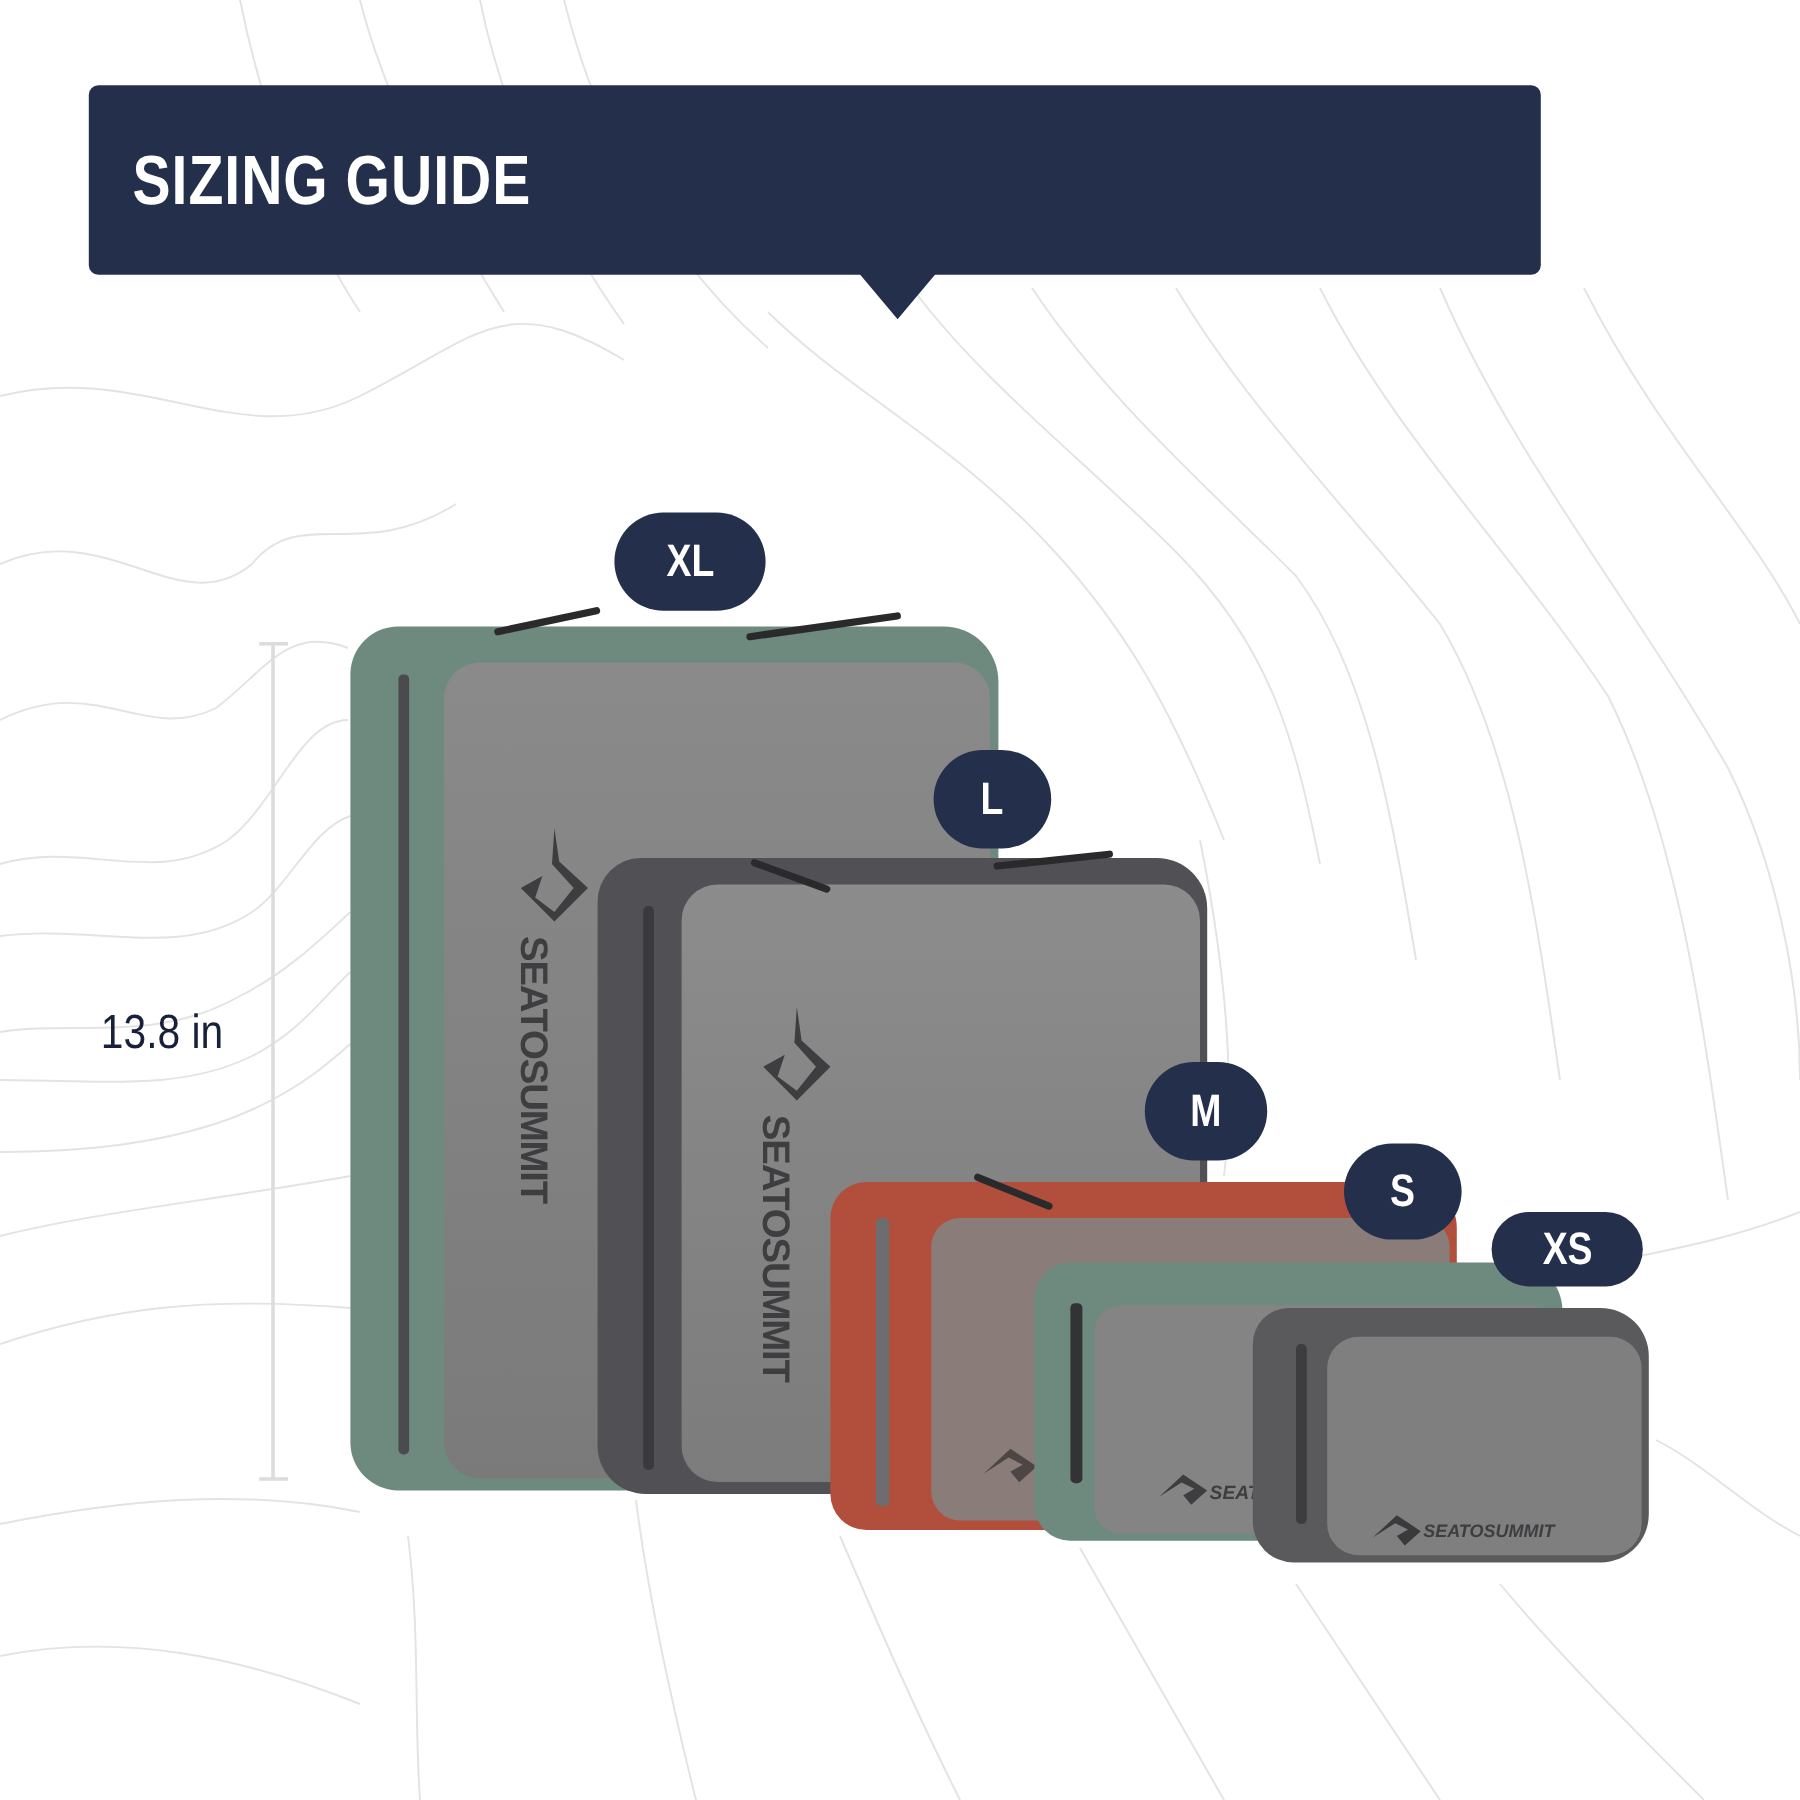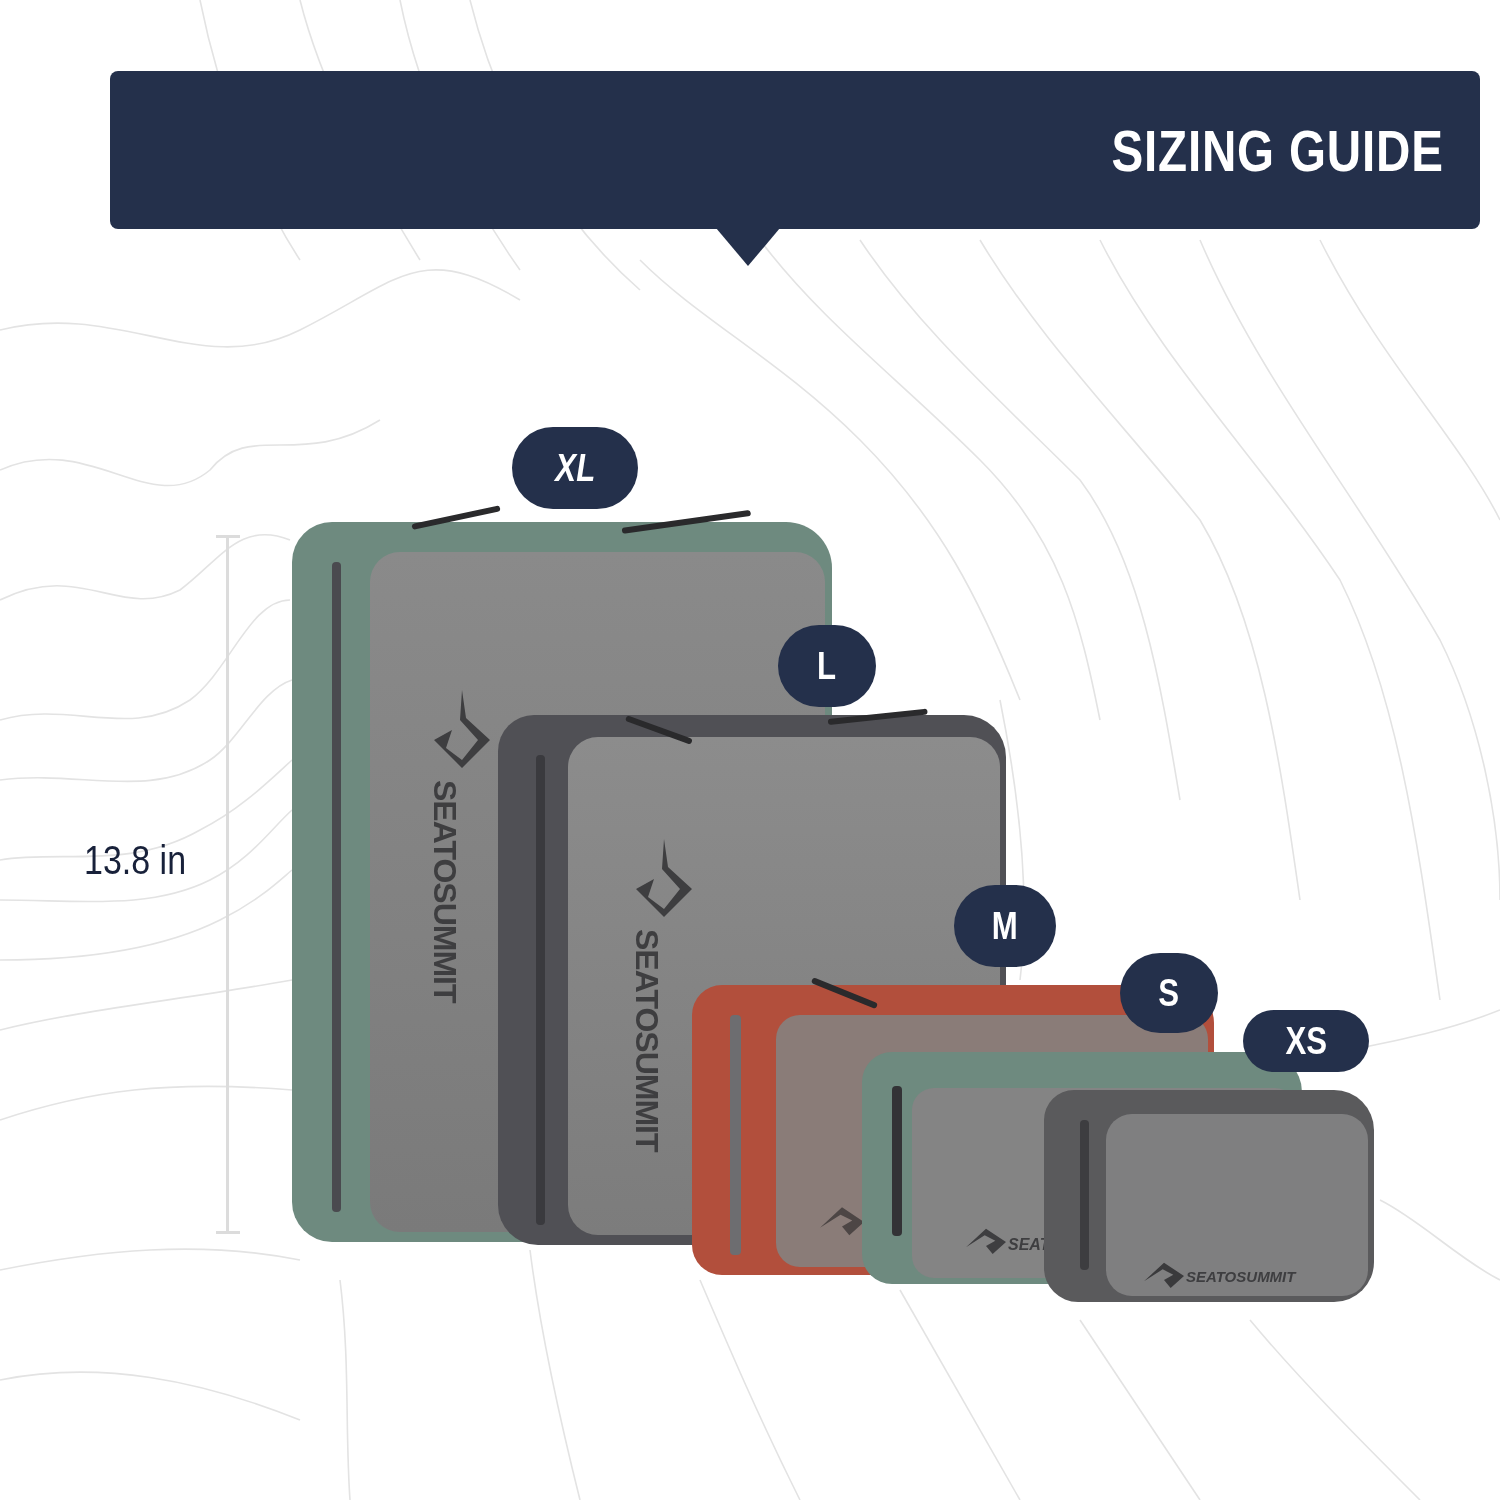--- a/index.html
+++ b/index.html
@@ -1,20 +1,20 @@
 <!DOCTYPE html>
 <html><head>
 <meta charset="utf-8">
 <style>
   html, body { margin:0; padding:0; }
   body { width:1500px; height:1500px; position:relative; overflow:hidden; background:#ffffff; font-family:"Liberation Sans", sans-serif; }
   .topo { position:absolute; left:0; top:0; width:1500px; height:1500px; }
   .topo path { fill:none; stroke:#e3e3e3; stroke-width:1.6; }
 
-  .banner { position:absolute; left:74px; top:71px; width:1370px; height:158px; background:#24304b; border-radius:8px; display:flex; align-items:center; justify-content:flex-end;margin-left:36px; }
+  .banner { position:absolute; left:74px; top:71px; width:1210px; height:158px; background:#24304b; border-radius:8px; display:flex; align-items:center; justify-content:flex-start; }
   .banner-pointer { position:absolute; left:716px; top:228px; width:0; height:0; border-left:32px solid transparent; border-right:32px solid transparent; border-top:38px solid #24304b; }
   .banner-title { color:#ffffff; font-family:"Liberation Sans", sans-serif; font-weight:700; font-size:58px; letter-spacing:1px; transform:scaleX(0.82); }
 
   .measure-line { position:absolute; left:226px; top:536px; width:3px; height:697px; background:#dcdcdc; }
   .measure-cap { position:absolute; width:24px; height:3px; background:#dcdcdc; left:216px; }
   .measure-text { position:absolute; left:84px; top:838px; font-size:40px; color:#18213a; font-family:"Liberation Sans", sans-serif; transform:scaleX(0.85); transform-origin:left center; }
 
   .bag { position:absolute; box-sizing:border-box; }
   .bag .face { position:absolute; border-radius:26px; }
   .bag .zip { position:absolute; background:#4a4a4f; border-radius:4px; }
@@ -136,21 +136,21 @@
 
 <div class="bag bag-xs">
   <div class="zip"></div>
   <div class="face"></div>
   <svg class="mark" style="left:100px; top:172px;" width="40" height="28" viewBox="0 0 60 40">
     <path d="M0 28 L30 0 L60 20 L40 38 L30 26 L44 18 L28 10 Z" fill="#3a3a3c"></path>
   </svg>
   <div class="logo" style="left:142px; top:178px; font-size:15px; font-style:italic;">SEATOSUMMIT</div>
 </div>
 
-<div class="size-pill" style="left:512px; top:427px; width:126px; height:82px;font-style:italic;">
+<div class="size-pill" style="left:512px; top:427px; width:126px; height:82px;">
   <span>XL</span>
 </div>
 <div class="size-pill" style="left:778px; top:625px; width:98px; height:82px;">
   <span>L</span>
 </div>
 <div class="size-pill" style="left:954px; top:885px; width:102px; height:82px;">
   <span>M</span>
 </div>
 <div class="size-pill" style="left:1120px; top:953px; width:98px; height:80px;">
   <span>S</span>

